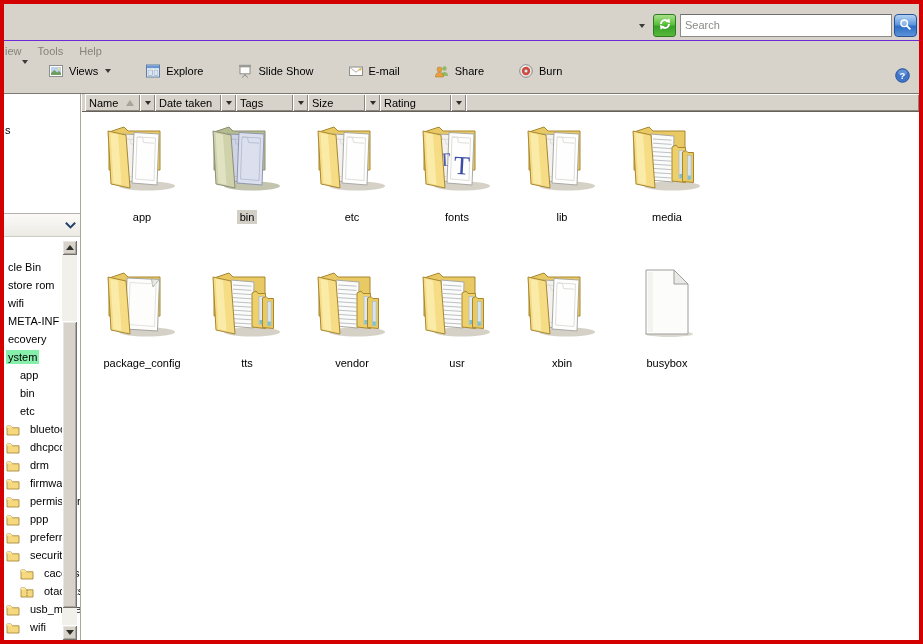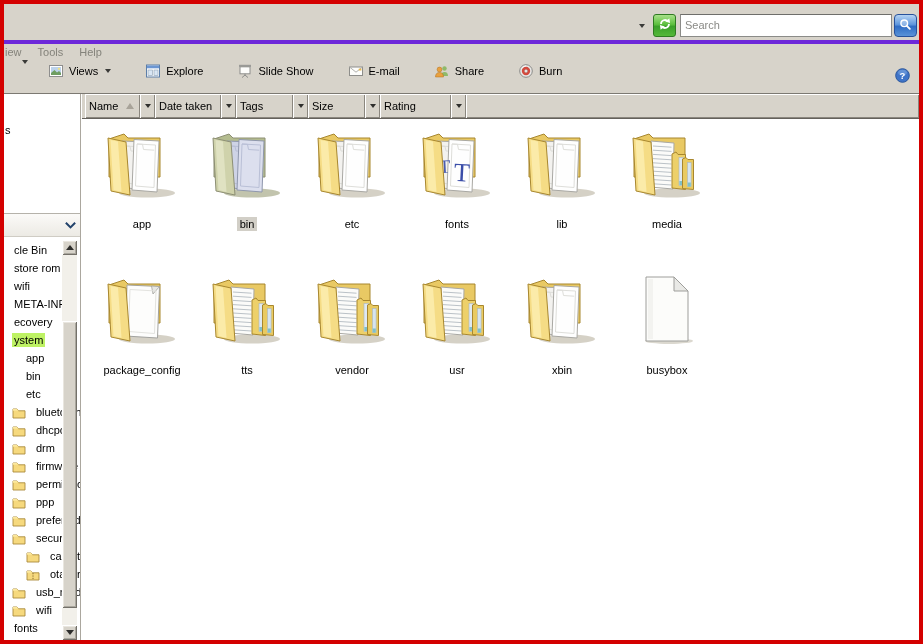--- a/index.html
+++ b/index.html
@@ -22,21 +22,21 @@
     background:linear-gradient(#a8e18a, #5cbf3e 45%, #3ba02a 55%, #55b93a); display:flex; align-items:center; justify-content:center; cursor:pointer; }
   .refresh-btn svg { width:16px; height:16px; }
   .search-box { width:212px; height:23px; margin-left:4px; border:1px solid #8b8b88; border-top-color:#6e6e6b; background:#fff; display:flex; align-items:center; }
   .search-box input { border:none; outline:none; width:100%; height:19px; padding:0 4px; font:11px "Liberation Sans",sans-serif; color:#333; background:transparent; }
   .search-box input::placeholder { color:#8a8a86; }
   .search-btn { width:23px; height:23px; margin-left:2px; border-radius:4px; border:1px solid #27519b;
     background:linear-gradient(#b5d3f3, #5f97dd 45%, #2f6cc4 55%, #5a93d8); display:flex; align-items:center; justify-content:center; cursor:pointer; }
   .search-btn svg { width:15px; height:15px; }
 
   
-  .menu-row { position:absolute; top:36px; left:0; right:0; height:20px; border-top:4px solid #6d28d9; display:flex; align-items:center; color:#84837b; }
+  .menu-row { position:absolute; top:36px; left:0; right:0; height:20px; border-top:1px solid #6d28d9; display:flex; align-items:center; color:#84837b; }
   .menu-item { padding:2px 8px; cursor:default; }
   .menu-item:first-child { padding-left:1px; }
 
   
   .tool-row { position:absolute; top:56px; left:0; right:0; height:33px; display:flex; align-items:flex-start; padding-left:18px; }
   .tb-overflow { margin-right:16px; }
   .tb-btn { display:flex; align-items:center; margin-right:26px; padding:3px 4px; cursor:pointer; white-space:nowrap; }
   .tb-btn svg { width:16px; height:16px; margin-right:5px; }
   .tb-btn .tri-down { margin-left:7px; }
   .help-btn { position:absolute; right:8px; top:8px; width:16px; height:16px; cursor:pointer; }
@@ -44,40 +44,40 @@
 
   
   .content { position:absolute; top:89px; left:0; right:0; bottom:0; border-top:1px solid #7c7972; background:#fff; }
 
   
   .sidebar { position:absolute; left:0; top:0; bottom:0; width:77px; background:#fff; border-right:1px solid #aba79e; }
   .favorites { position:absolute; top:0; left:0; right:0; height:119px; background:#fff; }
   .fav-frag { position:absolute; left:1px; top:30px; cursor:pointer; }
   .folders-band { position:absolute; top:119px; left:0; right:0; height:24px; background:linear-gradient(#fbfaf8,#eceae4); border-top:1px solid #b5b2aa; border-bottom:1px solid #cfccc4; }
   .folders-band svg { position:absolute; right:3px; top:7px; width:13px; height:9px; cursor:pointer; }
-  .tree { position:absolute; top:144px; left:0; right:0; bottom:0; overflow:hidden; padding-top:3px; background:#fff;margin-left:6px; }
+  .tree { position:absolute; top:144px; left:0; right:0; bottom:0; overflow:hidden; padding-top:20px; background:#fff; }
   .tree-row { height:18px; display:flex; align-items:center; white-space:nowrap; cursor:pointer; }
   .tree-row svg { flex:0 0 auto; margin-right:4px; }
   .tree-label { padding:1px 2px; }
-  .tree-label.sel { background:#bef264; }
+  .tree-label.sel { background:#86efac; }
 
   
   .vscroll { position:absolute; left:58px; top:146px; bottom:0; width:15px; background:#f2f0ea; }
   .sb-btn { position:absolute; left:0; width:15px; height:15px; background:#d7d3ca;
     box-shadow: inset 1px 1px 0 #ffffff, inset -1px -1px 0 #74716a, inset 2px 2px 0 #e9e6df, inset -2px -2px 0 #aaa79e;
     display:flex; align-items:center; justify-content:center; cursor:pointer; }
   .sb-up { top:0; } .sb-down { bottom:0; }
   .sb-thumb { position:absolute; left:0; top:81px; width:15px; height:287px; background:#d7d3ca;
     box-shadow: inset 1px 1px 0 #ffffff, inset -1px -1px 0 #74716a, inset 2px 2px 0 #e9e6df, inset -2px -2px 0 #aaa79e; cursor:grab; }
   .arr-up { width:0; height:0; border:4px solid transparent; border-bottom:5px solid #2e2e2c; margin-top:-4px; }
   .arr-down { width:0; height:0; border:4px solid transparent; border-top:5px solid #2e2e2c; margin-bottom:-4px; }
 
   
   .main { position:absolute; left:78px; top:0; right:0; bottom:0; background:#fff; }
-  .header-row { display:flex; height:25px; padding-left:3px; border-bottom:1px solid #64615b; background:#d7d3ca; }
+  .header-row { display:flex; height:18px; padding-left:3px; border-bottom:1px solid #64615b; background:#d7d3ca; }
   .col, .col-drop, .col-fill { background:#d7d3ca; box-shadow: inset 1px 1px 0 #ffffff, inset -1px -1px 0 #8a867e; }
   .col { display:flex; align-items:center; padding:0 4px; cursor:pointer; white-space:nowrap; overflow:hidden; }
   .col-drop { width:15px; display:flex; align-items:center; justify-content:center; cursor:pointer; }
   .col-drop .tri-down { border-top-color:#2e2e2c; }
   .col-fill { flex:1; }
   .tri-up-sort { width:0; height:0; border:4.5px solid transparent; border-bottom:6px solid #a8a399; border-top:none; margin-left:8px; }
 
   .grid { padding:6px 0 0 12px; }
   .grid-row { display:flex; }
   .tile { width:96px; height:146px; margin-right:9px; text-align:center; cursor:pointer; }

